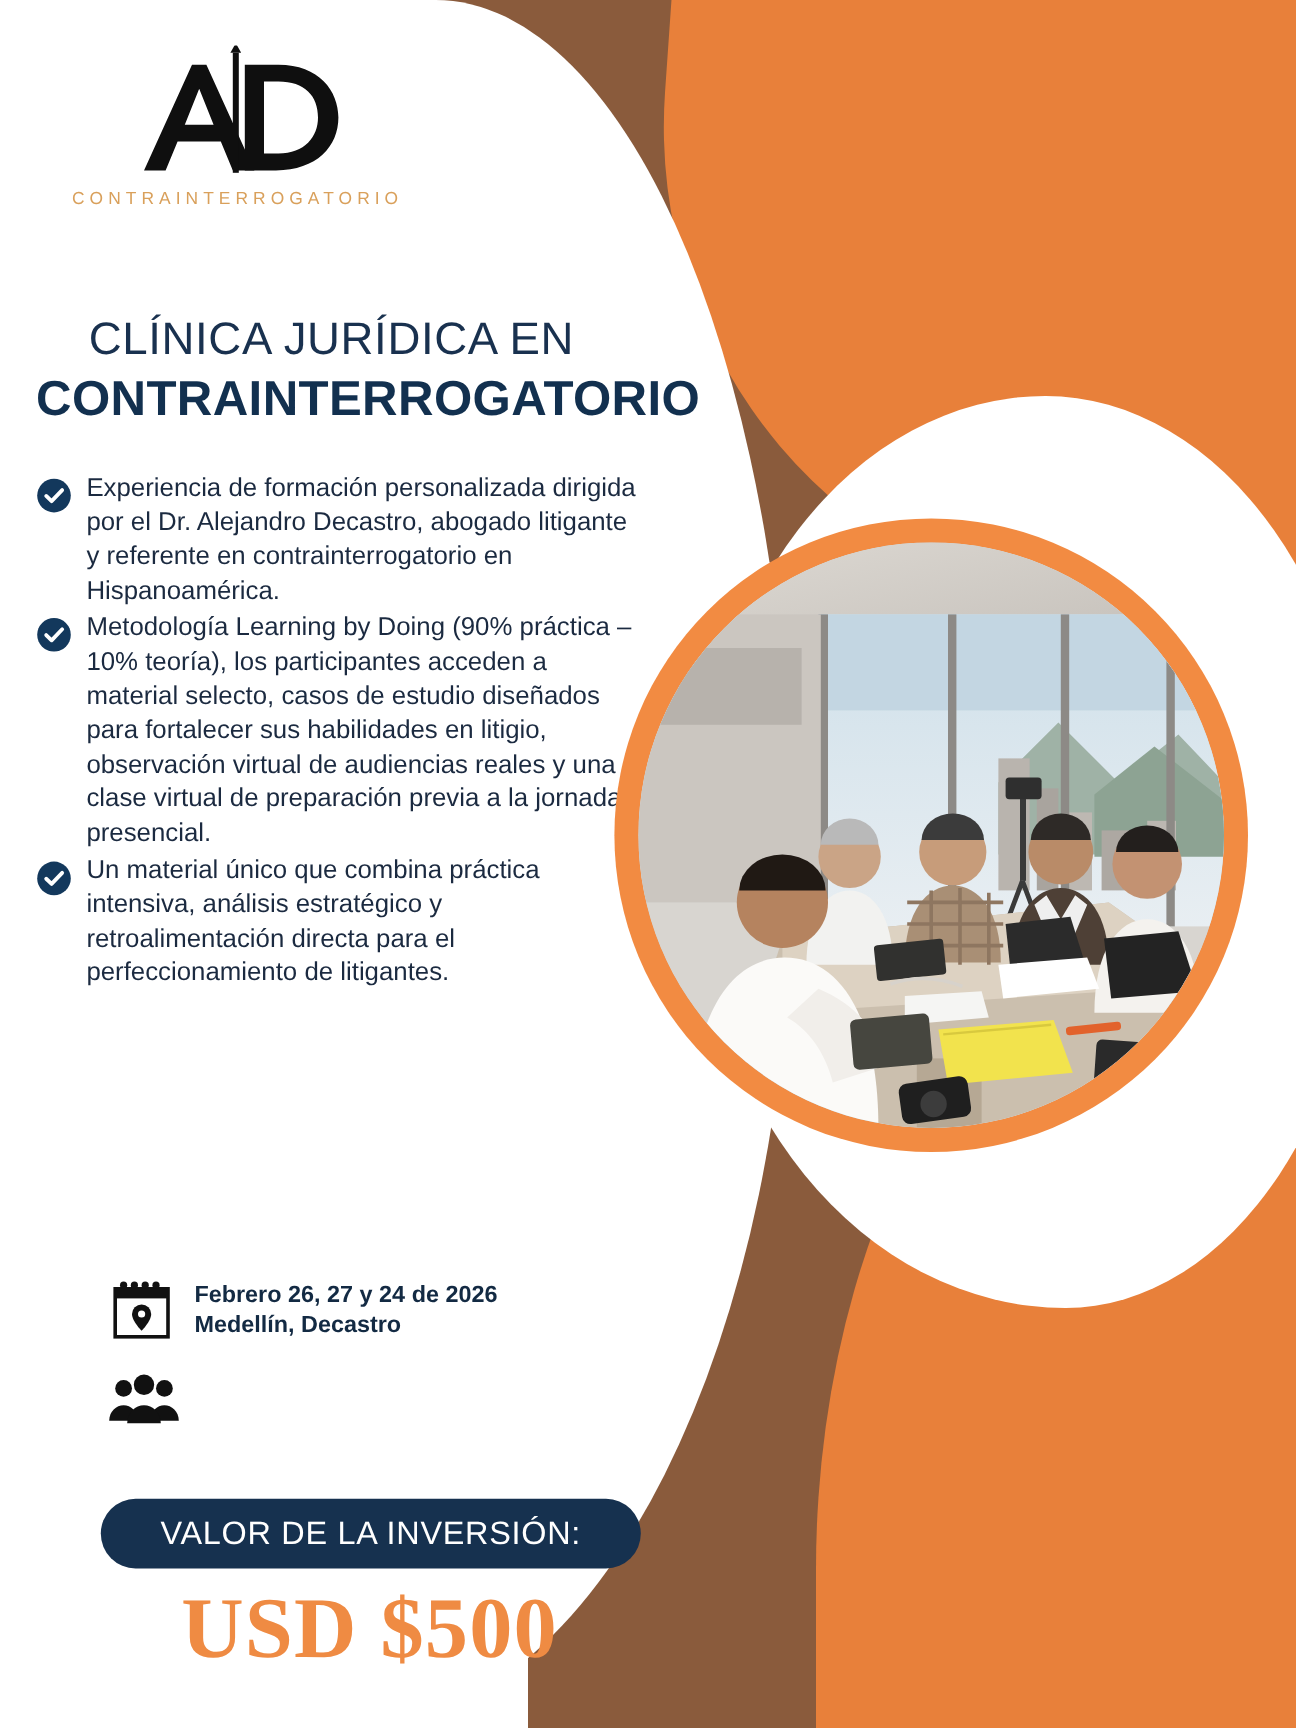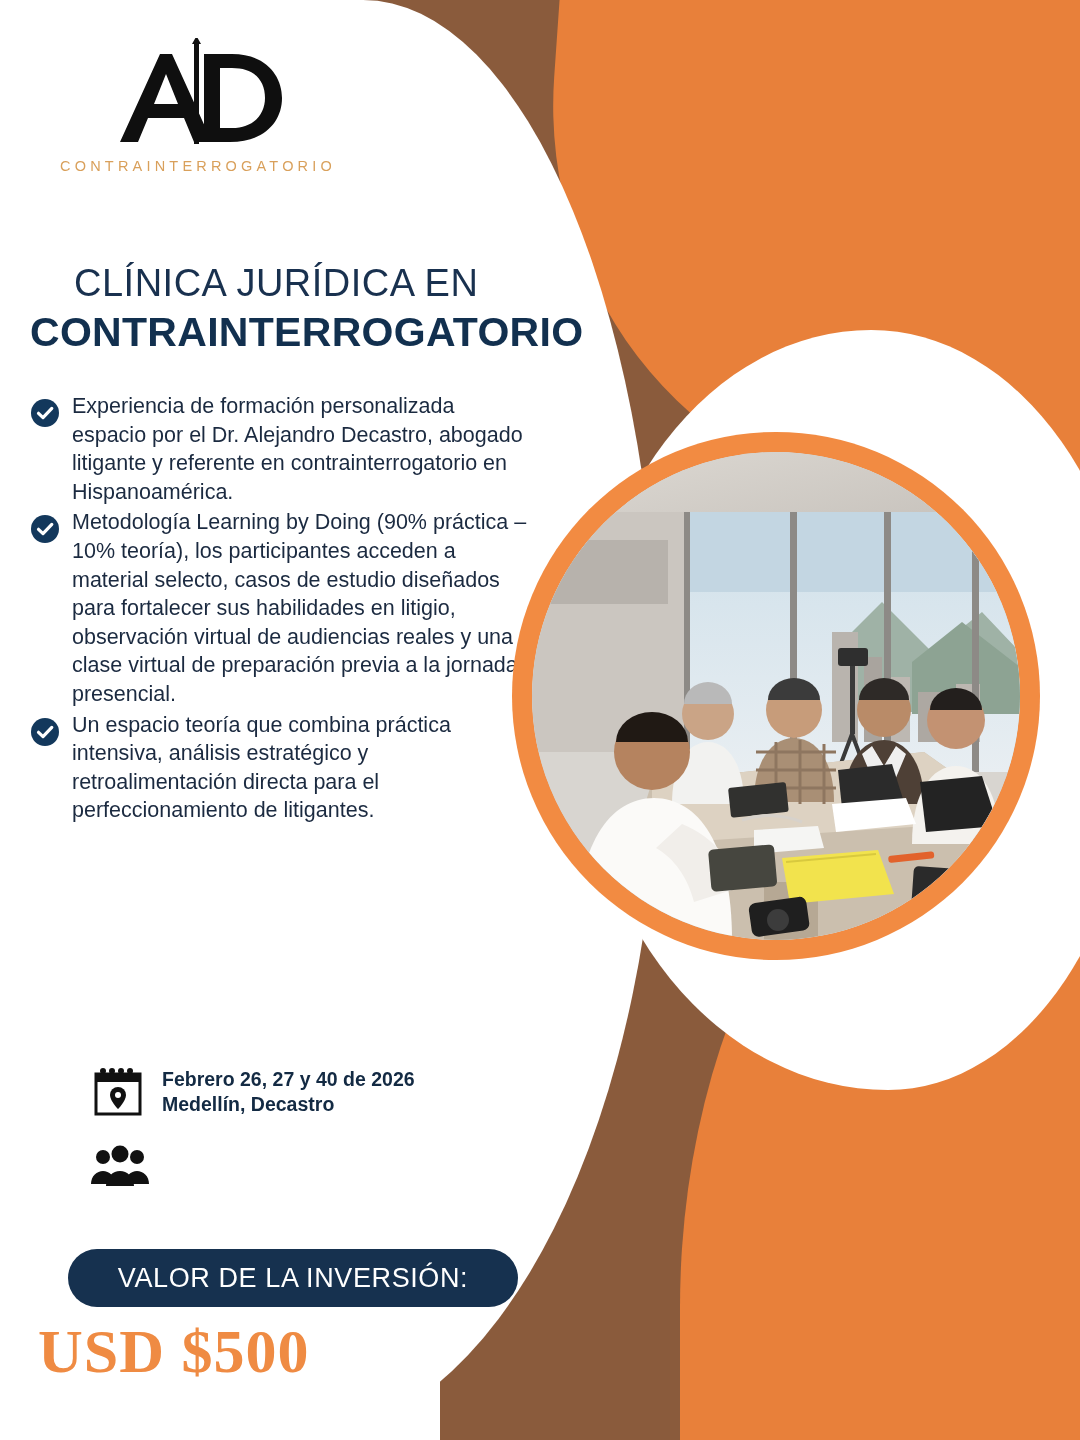--- a/index.html
+++ b/index.html
@@ -187,40 +187,41 @@
     font-size: 19.5px;
     font-weight: bold;
     line-height: 1.28;
     color: #132a43;
   }
 
   
   .price-pill {
     position: absolute;
     top: 1249px;
-    left: 68px;
+    left: 84px;
     width: 450px;
     height: 58px;
     background: #16314f;
     border-radius: 30px;
     color: #ffffff;
     display: flex;
     align-items: center;
     justify-content: center;
     font-size: 27px;
     letter-spacing: 0.6px;
   }
   .price-amount {
     position: absolute;
     top: 1316px;
     left: 38px;
     width: 540px;
+    text-align: center;
     font-family: "Liberation Serif", serif;
     font-weight: bold;
-    font-size: 62px;
+    font-size: 72px;
     color: #ef8b43;
     letter-spacing: 1px;
   }
 
   
   .photo-ring {
     position: absolute;
     top: 432px;
     left: 512px;
     width: 528px;
@@ -273,58 +274,58 @@
   </div>
 
   <div class="bullets">
     <div class="bullet">
       <span class="check">
         <svg width="30" height="30" viewBox="0 0 30 30" aria-hidden="true">
           <circle cx="15" cy="15" r="14" fill="#13385c"></circle>
           <path d="M8.5 15.3 L13 19.6 L21.8 10.4" fill="none" stroke="#ffffff" stroke-width="3.2" stroke-linecap="round" stroke-linejoin="round"></path>
         </svg>
       </span>
-      <span class="txt">Experiencia de formación personalizada espacio por el Dr. Alejandro Decastro, abogado litigante y referente en contrainterrogatorio en Hispanoamérica.</span>
+      <span class="txt">Experiencia de formación personalizada dirigida por el Dr. Alejandro Decastro, abogado litigante y referente en contrainterrogatorio en Hispanoamérica.</span>
     </div>
     <div class="bullet">
       <span class="check">
         <svg width="30" height="30" viewBox="0 0 30 30" aria-hidden="true">
           <circle cx="15" cy="15" r="14" fill="#13385c"></circle>
           <path d="M8.5 15.3 L13 19.6 L21.8 10.4" fill="none" stroke="#ffffff" stroke-width="3.2" stroke-linecap="round" stroke-linejoin="round"></path>
         </svg>
       </span>
       <span class="txt">Metodología Learning by Doing (90% práctica – 10% teoría), los participantes acceden a material selecto, casos de estudio diseñados para fortalecer sus habilidades en litigio, observación virtual de audiencias reales y una clase virtual de preparación previa a la jornada presencial.</span>
     </div>
     <div class="bullet">
       <span class="check">
         <svg width="30" height="30" viewBox="0 0 30 30" aria-hidden="true">
           <circle cx="15" cy="15" r="14" fill="#13385c"></circle>
           <path d="M8.5 15.3 L13 19.6 L21.8 10.4" fill="none" stroke="#ffffff" stroke-width="3.2" stroke-linecap="round" stroke-linejoin="round"></path>
         </svg>
       </span>
-      <span class="txt">Un espacio teoría que combina práctica intensiva, análisis estratégico y retroalimentación directa para el perfeccionamiento de litigantes.</span>
+      <span class="txt">Un material único que combina práctica intensiva, análisis estratégico y retroalimentación directa para el perfeccionamiento de litigantes.</span>
     </div>
   </div>
 
   <div class="info">
     <div class="info-row">
       <span class="ico">
         <svg width="60" height="60" viewBox="0 0 60 60" aria-hidden="true">
           <rect x="8" y="12" width="44" height="40" fill="none" stroke="#111111" stroke-width="3"></rect>
           <rect x="8" y="12" width="44" height="8" fill="#111111"></rect>
           <circle cx="15" cy="9" r="3" fill="#111111"></circle>
           <circle cx="24" cy="9" r="3" fill="#111111"></circle>
           <circle cx="33" cy="9" r="3" fill="#111111"></circle>
           <circle cx="42" cy="9" r="3" fill="#111111"></circle>
           <path d="M30 25 a8 8 0 0 0 -8 8 c0 6 8 14 8 14 s8 -8 8 -14 a8 8 0 0 0 -8 -8 z" fill="#111111"></path>
           <circle cx="30" cy="33" r="3" fill="#ffffff"></circle>
         </svg>
       </span>
       <span class="txt">
-        <span>Febrero 26, 27 y 40 de 2026</span><br>
+        <span>Febrero 26, 27 y 24 de 2026</span><br>
         <span>Medellín, Decastro</span>
       </span>
     </div>
 
     <div class="info-row">
       <span class="ico">
         <svg width="64" height="48" viewBox="0 0 64 48" aria-hidden="true">
           <circle cx="15" cy="13" r="7" fill="#111111"></circle>
           <path d="M3 40 c0-8 6-13 12-13 s12 5 12 13 z" fill="#111111"></path>
           <circle cx="49" cy="13" r="7" fill="#111111"></circle>

